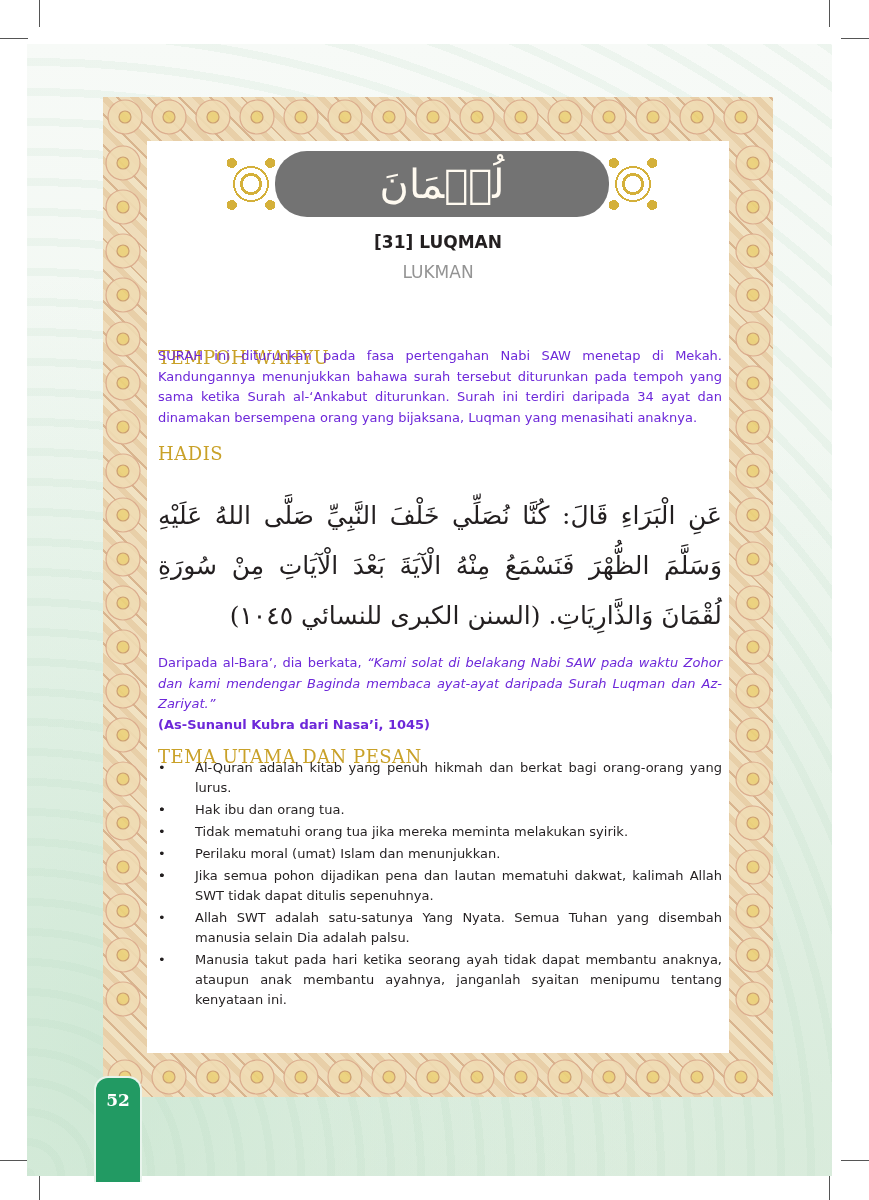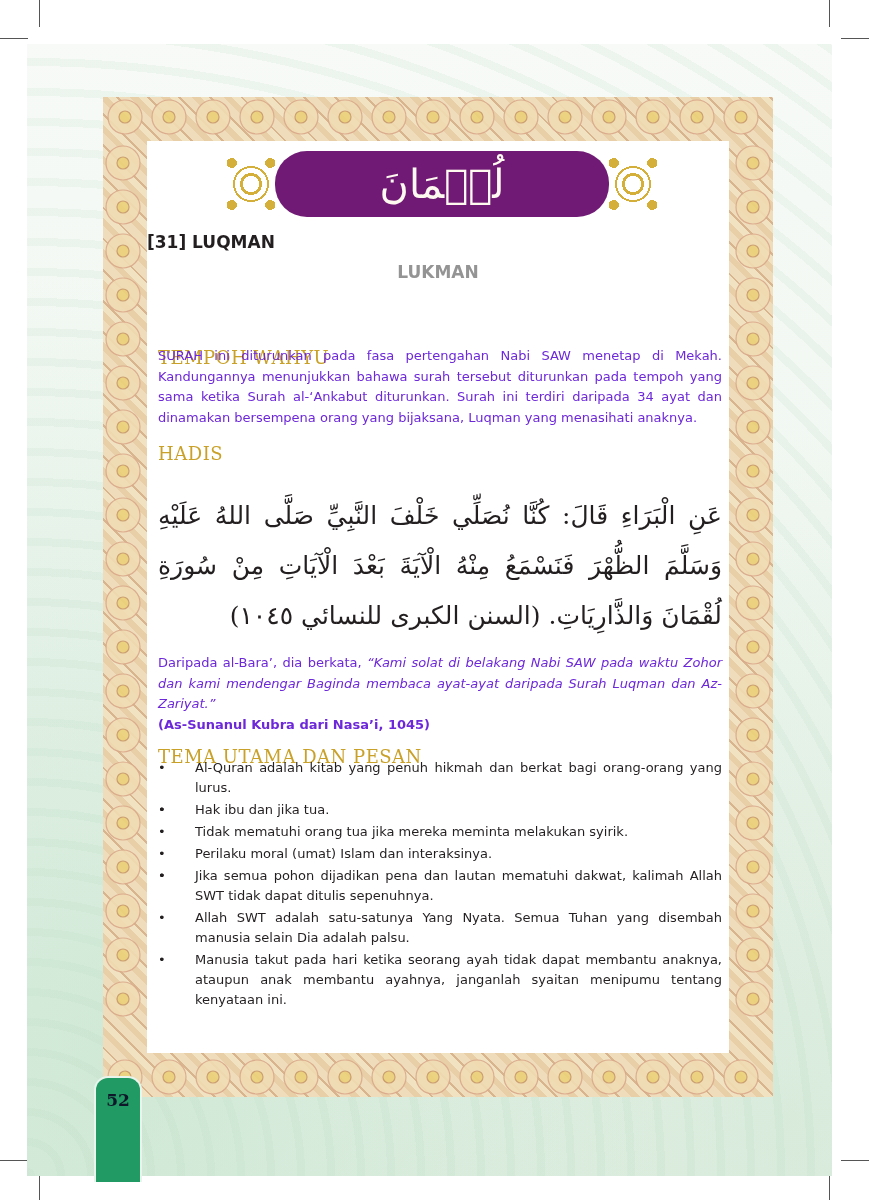--- a/index.html
+++ b/index.html
@@ -47,34 +47,34 @@
       radial-gradient(circle at 50% 50%, transparent 0 8px, #d4b03a 8px 11px, transparent 11px 16px, #d4b03a 16px 18px, transparent 18px),
       radial-gradient(circle at 20% 20%, #d4b03a 0 5px, transparent 5px),
       radial-gradient(circle at 20% 80%, #d4b03a 0 5px, transparent 5px),
       radial-gradient(circle at 80% 20%, #d4b03a 0 5px, transparent 5px),
       radial-gradient(circle at 80% 80%, #d4b03a 0 5px, transparent 5px);
   }
   .ornament.left { left:0; }
   .ornament.right { right:0; }
   .band {
     position:absolute; left:56px; right:56px; top:2px; height:66px;
-    background:#701a75; border-radius:32px;
+    background:#737373; border-radius:32px;
     display:flex; align-items:center; justify-content:center;
   }
   .band-title {
     color:#fffaf0; font-family:"DejaVu Serif", serif; font-size:40px; line-height:1;
     direction:rtl;
   }
   .surah-num {
-    position:absolute; left:0; right:0; top:91px; 
+    position:absolute; left:0; right:0; top:91px; text-align:center;
     font-family:"DejaVu Sans", sans-serif; font-weight:bold; font-size:17px; color:#231f20;
   }
   .surah-ms {
     position:absolute; left:0; right:0; top:121px; text-align:center;
-    font-family:"DejaVu Sans", sans-serif; font-weight:bold; font-size:17px; color:#949494;
+    font-family:"DejaVu Sans", sans-serif; font-weight:normal; font-size:17px; color:#949494;
   }
   .heading {
     position:absolute; left:11px; font-family:"DejaVu Serif", serif;
     color:#c9a128; font-size:18px; letter-spacing:0.5px;
   }
   .para {
     position:absolute; left:11px; width:564px;
     font-family:"DejaVu Sans", sans-serif; font-size:13px; line-height:20.5px; color:#6d28d9;
     text-align:justify;
   }
@@ -96,21 +96,21 @@
   .bullet-dot {
     position:absolute; left:0; top:0; width:10px; text-align:left;
   }
   .page-tab {
     position:absolute; left:94px; top:1076px; width:44px; height:104px;
     background:#229a63; border-radius:14px 14px 0 0;
     border:2px solid #e8f4ec; border-bottom:none;
   }
   .page-num {
     position:absolute; left:0; right:0; top:12px; text-align:center;
-    color:#0f172a; font-family:"DejaVu Serif", serif; font-weight:bold; font-size:17px;
+    color:#ffffff; font-family:"DejaVu Serif", serif; font-weight:bold; font-size:17px;
   }
 </style>
 </head>
 <body>
 
 <div class="crop" style="left:39px;top:0;width:1px;height:27px;"></div>
 <div class="crop" style="left:0;top:38px;width:28px;height:1px;"></div>
 <div class="crop" style="left:829px;top:0;width:1px;height:27px;"></div>
 <div class="crop" style="left:841px;top:38px;width:28px;height:1px;"></div>
 <div class="crop" style="left:829px;top:1173px;width:1px;height:27px;"></div>
@@ -288,23 +288,23 @@
   <div class="para quote" style="top:512px;">
     <span>Daripada al-Bara’, dia berkata, </span><i>“Kami solat di belakang Nabi SAW pada waktu Zohor dan kami mendengar Baginda membaca ayat-ayat daripada Surah Luqman dan Az-Zariyat.”</i><br>
     <span class="source">(As-Sunanul Kubra dari Nasa’i, 1045)</span>
   </div>
 
   <div class="heading" style="top:605px;">TEMA UTAMA DAN PESAN</div>
 
   <ul class="bullets">
     <li><span class="bullet-dot">•</span><span>Al-Quran adalah kitab yang penuh hikmah dan berkat bagi orang-orang yang lurus.</span></li>
     <li><span class="bullet-dot">•</span></li>
-    <li><span class="bullet-dot">•</span><span>Hak ibu dan jika tua.</span></li>
+    <li><span class="bullet-dot">•</span><span>Hak ibu dan orang tua.</span></li>
     <li><span class="bullet-dot">•</span><span>Tidak mematuhi orang tua jika mereka meminta melakukan syirik.</span></li>
-    <li><span class="bullet-dot">•</span><span>Perilaku moral (umat) Islam dan interaksinya.</span></li>
+    <li><span class="bullet-dot">•</span><span>Perilaku moral (umat) Islam dan menunjukkan.</span></li>
     <li><span class="bullet-dot">•</span></li>
     <li><span class="bullet-dot">•</span><span>Jika semua pohon dijadikan pena dan lautan mematuhi dakwat, kalimah Allah SWT tidak dapat ditulis sepenuhnya.</span></li>
     <li><span class="bullet-dot">•</span><span>Allah SWT adalah satu-satunya Yang Nyata. Semua Tuhan yang disembah manusia selain Dia adalah palsu.</span></li>
     <li><span class="bullet-dot">•</span><span>Manusia takut pada hari ketika seorang ayah tidak dapat membantu anaknya, ataupun anak membantu ayahnya, janganlah syaitan menipumu tentang kenyataan ini.</span></li>
   </ul>
 </div>
 
 <div class="page-tab">
   <div class="page-num">52</div>
 </div>

